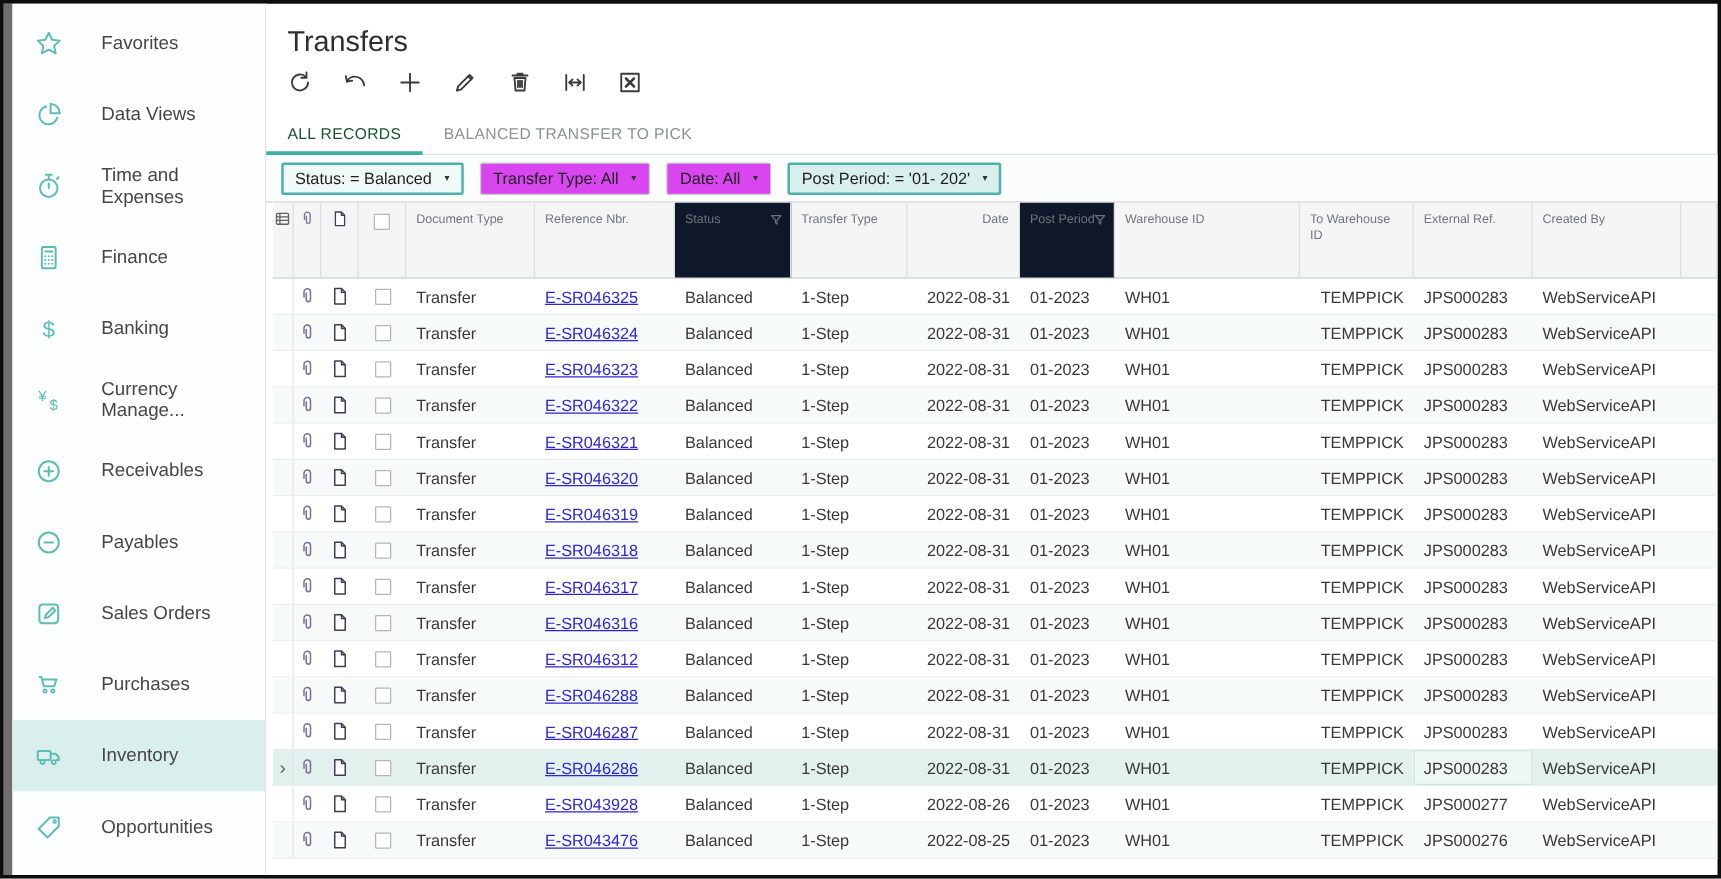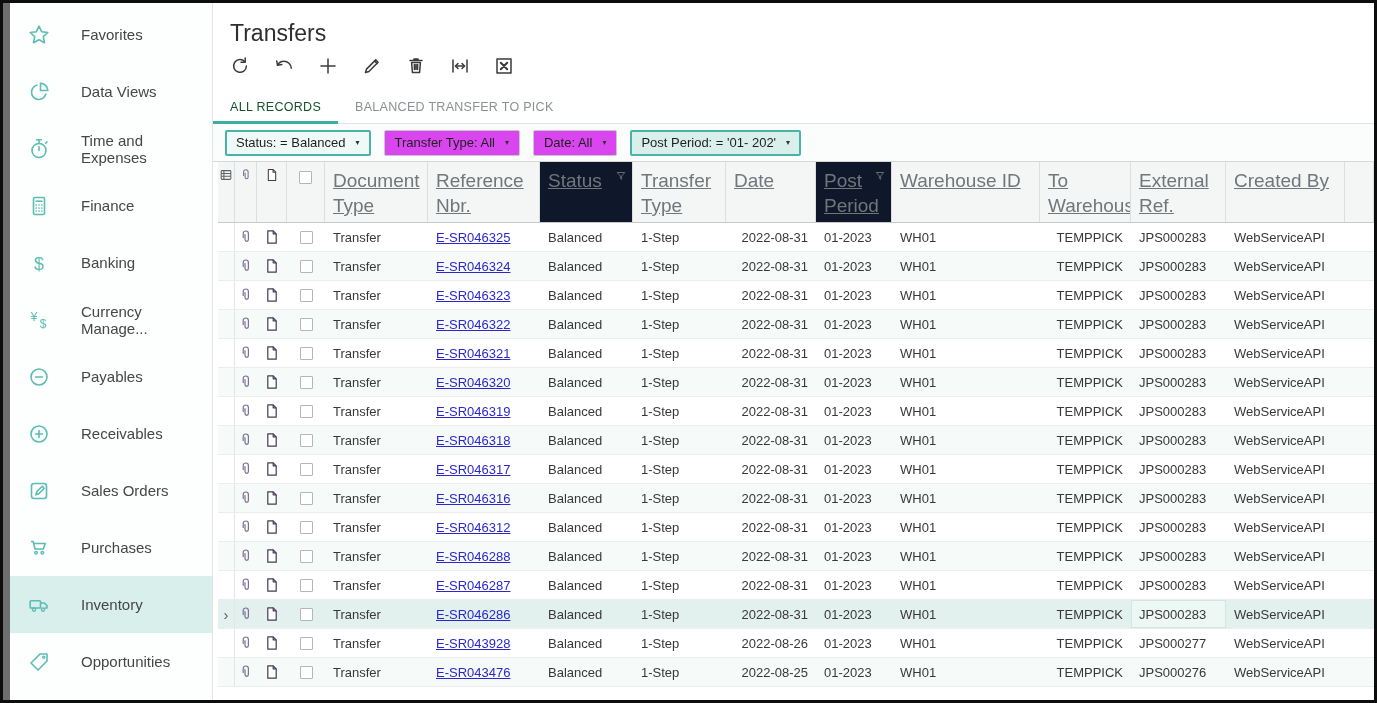--- a/index.html
+++ b/index.html
@@ -39,24 +39,24 @@
   .chip .caret { font-size:8px; color:#333; font-family:"DejaVu Sans", sans-serif; }
   .chip.on { border:2px solid #4ab2a9; background:#eff9f7; padding:0 9px; }
   .chip.on.strong { background:#d9efec; }
 
   
   .grid { margin-left:5px; flex:1; overflow:hidden; font-size:13px;
           --cols: 17px 22px 30px 38px 103px 112px 93px 93px 90px 76px 148px 91px 95px 119px minmax(20px,1fr); }
   .grid-head { display:grid; grid-template-columns:var(--cols); background:#f4f6f6; color:#70767a;
                border-bottom:1px solid #c6cacb; height:61px; }
   .h-cell { border-right:1px solid #dddfdf; padding:7px 8px 0 8px; position:relative; line-height:1.3;
-            font-size:19px; overflow:hidden;text-decoration:underline; }
+            font-size:10px; overflow:hidden; }
   .h-cell.iconcell { padding:6px 0 0 0; display:flex; justify-content:center; align-items:flex-start; }
   .h-cell.filtered { background:#0f172a; }
-  .h-cell.right { }
+  .h-cell.right { text-align:right; }
   .funnel { position:absolute; top:9px; right:6px; width:10px; height:10px; }
 
   #rows-host { }
   .grid-row { display:grid; grid-template-columns:var(--cols); height:29px; align-items:center;
               border-bottom:1px solid #ebeeed; background:#fff; }
   .grid-row:nth-child(even) { background:#f6faf9; }
   .grid-row.selected { background:#e2f1ee; }
   .cell { padding:0 8px; white-space:nowrap; overflow:hidden; color:#383838; height:100%;
           display:flex; align-items:center; }
   .cell.right { justify-content:flex-end; }
@@ -185,30 +185,30 @@
 
   <div class="nav-item">
     <svg class="nav-icon">
             <use href="#sym-currency-icon"></use>
           </svg>
     <span class="nav-label">Currency Manage...</span>
   </div>
 
   <div class="nav-item">
     <svg class="nav-icon">
+            <use href="#sym-plus-circle-icon"></use>
+          </svg>
+    <span class="nav-label">Receivables</span>
+  </div>
+
+  <div class="nav-item">
+    <svg class="nav-icon">
             <use href="#sym-minus-circle-icon"></use>
           </svg>
     <span class="nav-label">Payables</span>
-  </div>
-
-  <div class="nav-item">
-    <svg class="nav-icon">
-            <use href="#sym-plus-circle-icon"></use>
-          </svg>
-    <span class="nav-label">Receivables</span>
   </div>
 
   <div class="nav-item">
     <svg class="nav-icon">
             <use href="#sym-edit-square-icon"></use>
           </svg>
     <span class="nav-label">Sales Orders</span>
   </div>
 
   <div class="nav-item">

